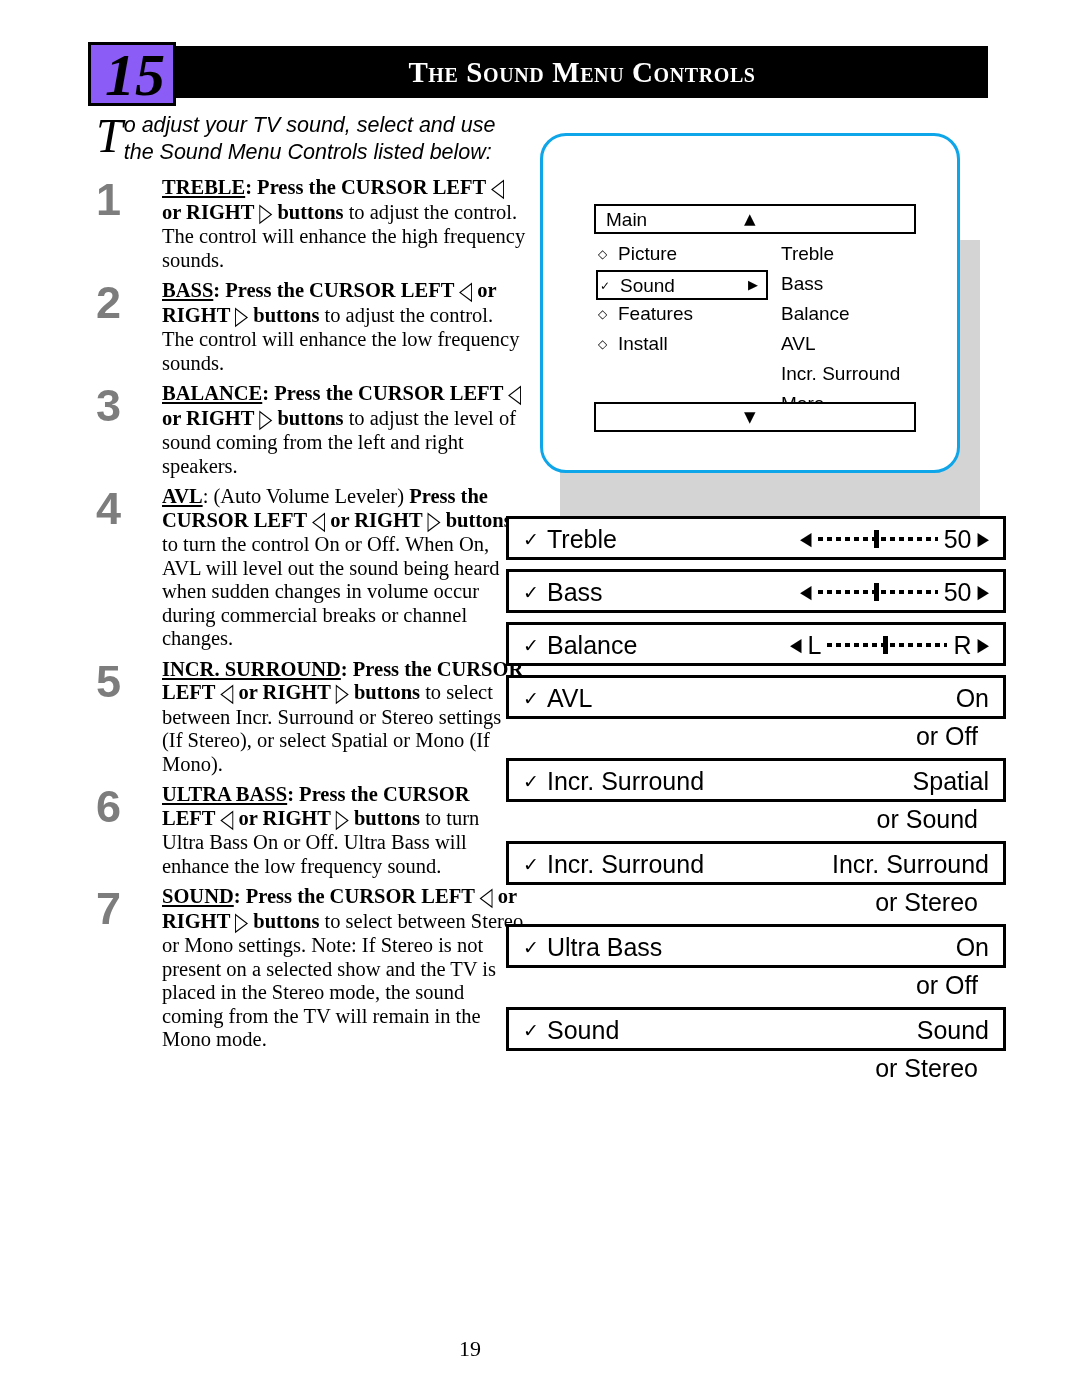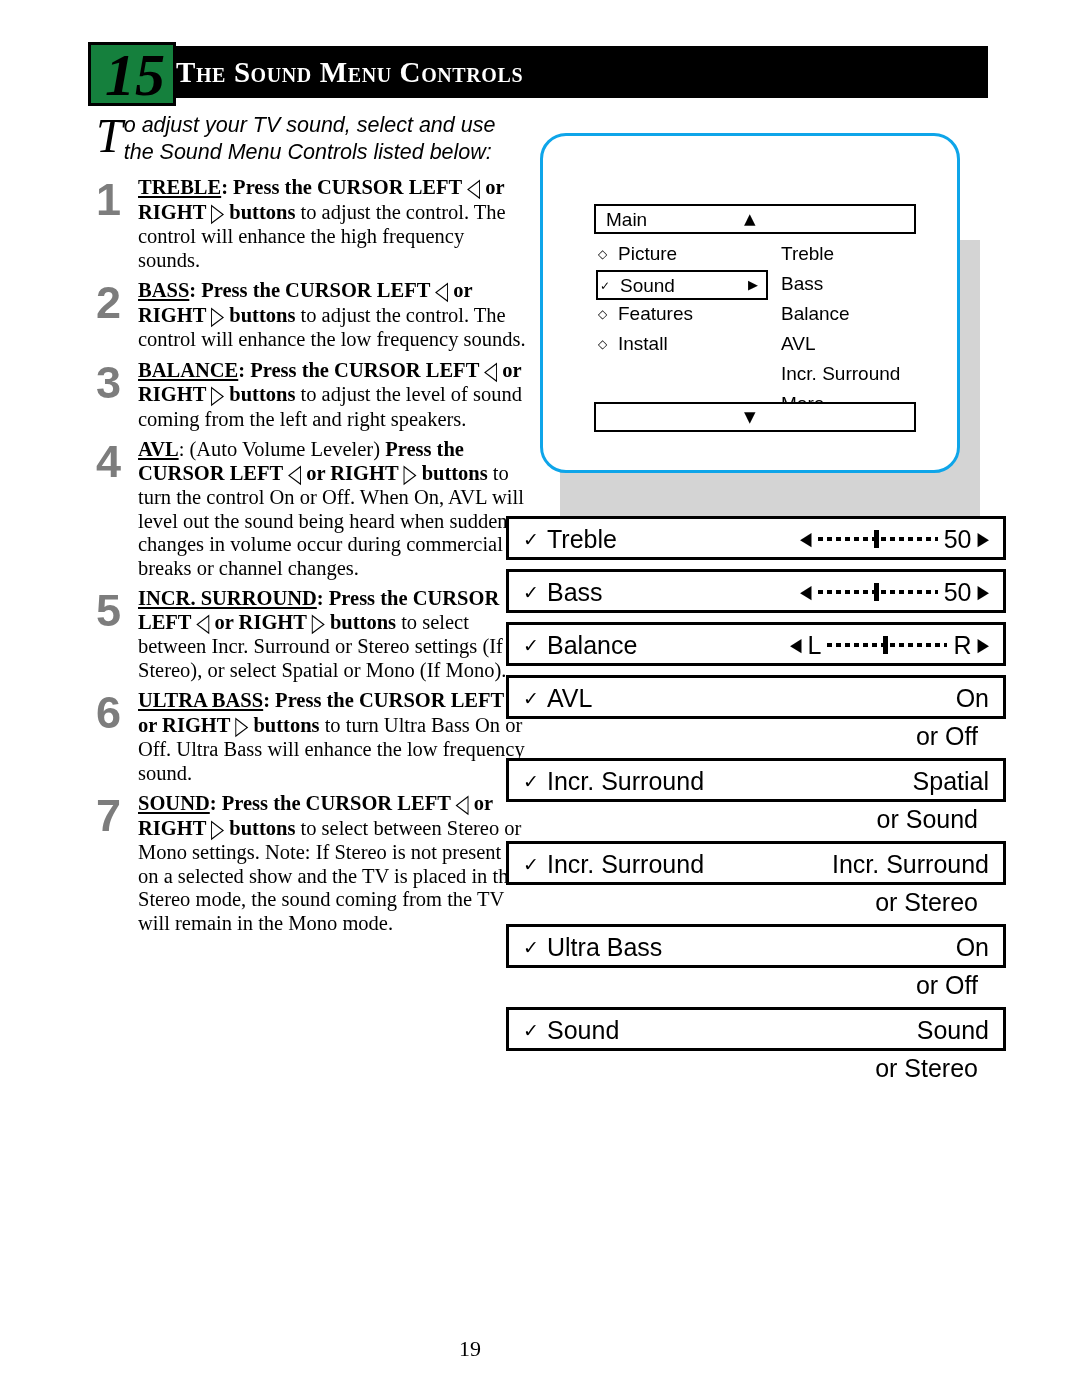--- a/index.html
+++ b/index.html
@@ -24,21 +24,21 @@
     width: 900px;
     height: 52px;
   }
   .chapter-badge {
     position: absolute;
     left: 0;
     top: 0;
     width: 88px;
     height: 64px;
     border: 3px solid #000;
-    background: #15803d;
+    background: #8b5cf6;
     box-sizing: border-box;
     z-index: 3;
   }
   .chapter-number {
     position: absolute;
     left: 0;
     top: -6px;
     width: 88px;
     text-align: center;
     font-family: "Liberation Serif", serif;
@@ -56,21 +56,21 @@
     height: 52px;
     background: #000;
     color: #fff;
   }
   .header-title {
     position: absolute;
     left: 0;
     top: 0;
     width: 812px;
     line-height: 52px;
-    text-align: left;
+    text-align: center;
     font-family: "Liberation Serif", serif;
     font-size: 29px;
     font-weight: bold;
     font-variant: small-caps;
     letter-spacing: 0.6px;
     color: #fff;
   }
 
   
   .intro {
@@ -112,21 +112,21 @@
     top: 2px;
     width: 42px;
     text-align: left;
     font-family: "Liberation Sans", sans-serif;
     font-size: 45px;
     font-weight: bold;
     line-height: 44px;
     color: #7d7d7d;
   }
   .step-body {
-    margin-left: 42px;
+    margin-left: 66px;
     font-size: 20.5px;
     line-height: 23.5px;
     text-align: left;
   }
   .step-body b {
     font-weight: bold;
   }
   .step-body .ul {
     font-weight: bold;
     text-decoration: underline;

